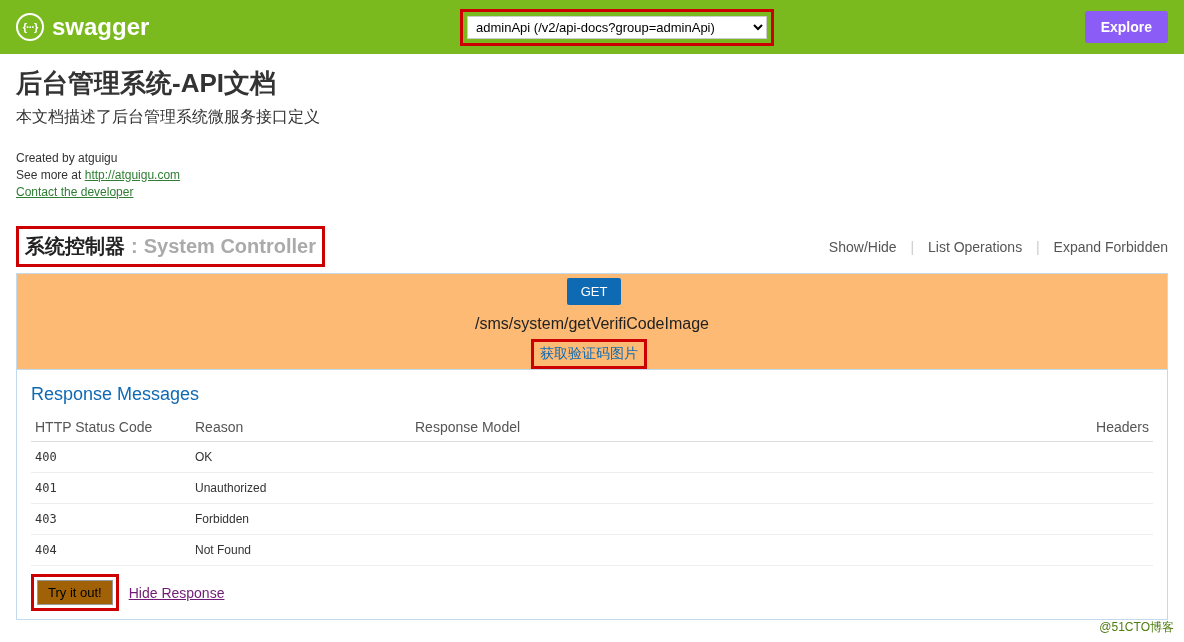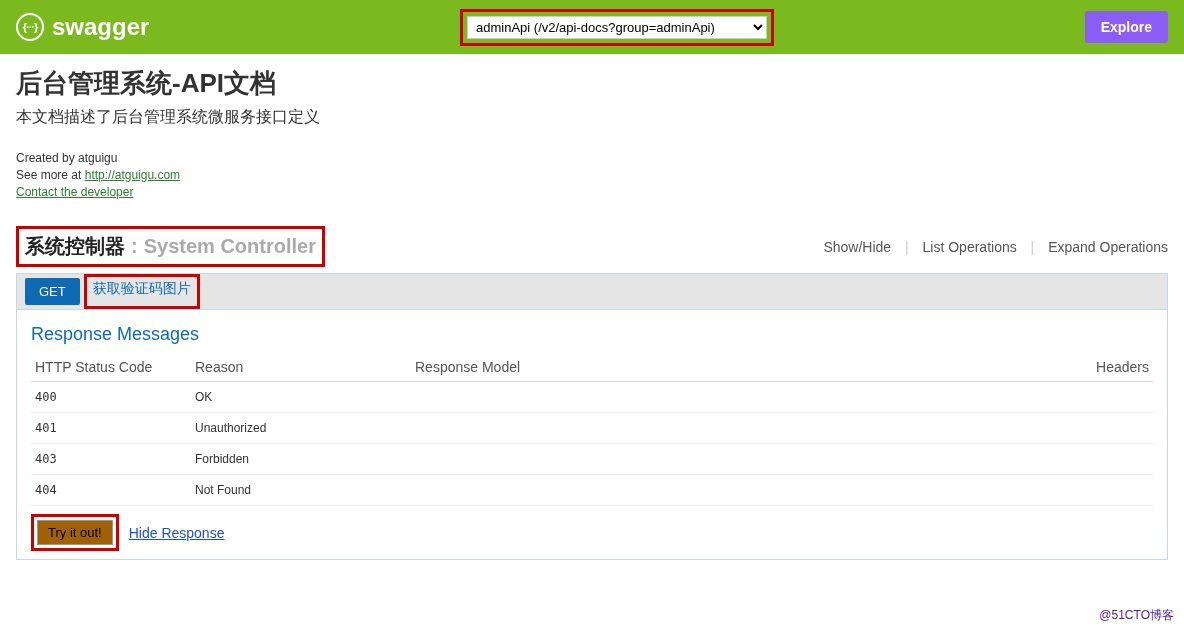--- a/index.html
+++ b/index.html
@@ -52,22 +52,22 @@
       display: inline-flex; align-items: baseline;
     }
     .ctrl-cn { font-size: 20px; font-weight: bold; color: #222; }
     .ctrl-sep { color: #aaa; margin: 0 6px; font-size: 20px; font-weight: bold; }
     .ctrl-en { font-size: 20px; font-weight: bold; color: #aaa; }
     .ctrl-actions { font-size: 14px; color: #555; }
     .ctrl-actions span { cursor: pointer; }
     .ctrl-actions .sep { color: #ccc; margin: 0 10px; }
     
     .op-header {
-      display: flex; 
-      background: #e5e5e5; border: 1px solid #c3d9ec;
+      display: flex; align-items: center;
+      background: #fdba74; border: 1px solid #c3d9ec; flex-direction: column;
     }
     .op-method {
       background: #0f6ab4; color: #fff; font-size: 13px;
       padding: 6px 14px; margin: 4px 4px 4px 8px; font-weight: normal;
       border-radius: 2px;
     }
     .op-path { font-size: 16px; color: #222; padding: 6px 10px; flex: 1; }
     .op-summary-wrap {
       border: 3px solid #c00;
       padding: 3px 6px; margin-right: 6px;
@@ -93,25 +93,25 @@
     .col-model { }
     .col-headers { width: 160px; text-align: right; }
     .resp-table th.col-headers { text-align: right; }
     
     .try-row { display: flex; align-items: center; gap: 10px; margin-top: 8px; }
     .try-wrap { border: 3px solid #c00; padding: 3px; display: inline-block; }
     .try-btn {
       background: #a16207; border: 1px solid #999;
       padding: 4px 10px; font-size: 13px; cursor: pointer;
     }
-    .hide-resp { color: #1d4ed8; text-decoration: underline; cursor: pointer; font-size: 14px; }
+    .hide-resp { color: #701a75; text-decoration: underline; cursor: pointer; font-size: 14px; }
     
     .watermark {
-      position: fixed; bottom: 18px; right: 10px;
-      color: #4c1d95; font-size: 12px;
+      position: fixed; bottom: 6px; right: 10px;
+      color: #4d7c0f; font-size: 12px;
     }
   </style>
 </head>
 <body>
 
 <div class="header">
   <div class="header-left">
     <div class="logo-icon">{···}</div>
     <div class="logo-text">swagger</div>
   </div>
@@ -140,26 +140,27 @@
     <div class="controller-name-wrap">
       <span class="ctrl-cn">系统控制器</span>
       <span class="ctrl-sep">:</span>
       <span class="ctrl-en">System Controller</span>
     </div>
     <div class="ctrl-actions">
       <span>Show/Hide</span>
       <span class="sep">|</span>
       <span>List Operations</span>
       <span class="sep">|</span>
-      <span>Expand Operations</span>
+      <span>Expand Forbidden</span>
     </div>
   </div>
 
   <div class="op-header">
     <div class="op-method">GET</div>
+    <div class="op-path">/sms/system/getVerifiCodeImage</div>
     <div class="op-summary-wrap">
       <span class="op-summary">获取验证码图片</span>
     </div>
   </div>
 
   <div class="op-body">
     <div class="resp-title">Response Messages</div>
     <table class="resp-table">
       <thead>
         <tr>

